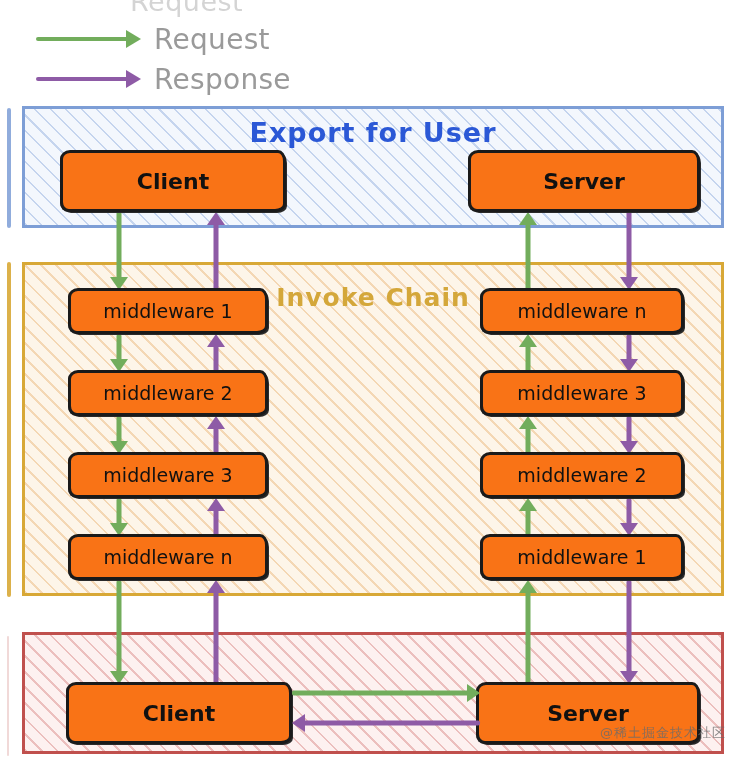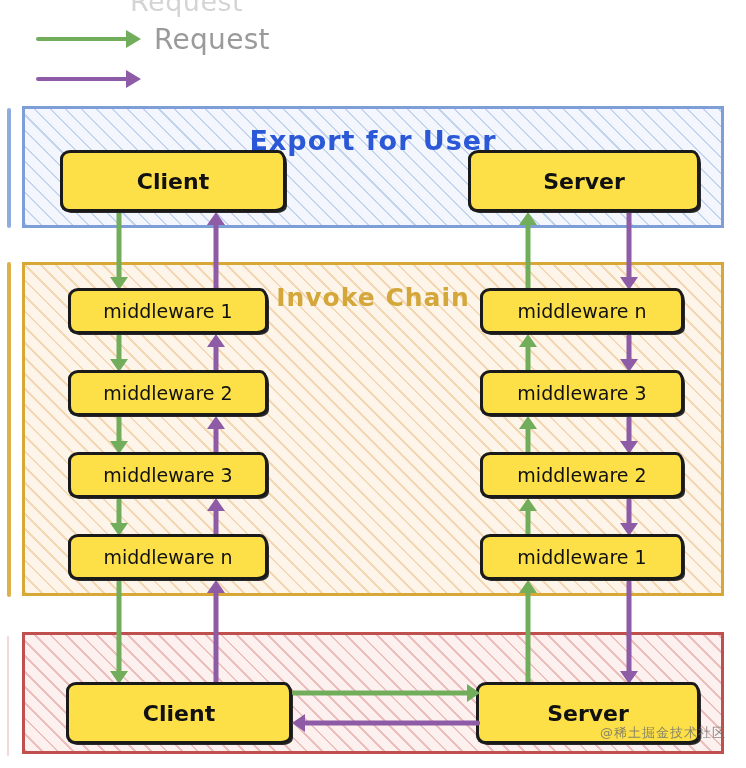--- a/index.html
+++ b/index.html
@@ -78,21 +78,21 @@
     position: absolute;
     left: 7px;
     width: 4px;
     border-radius: 2px;
   }
 
   
   .node {
     position: absolute;
     box-sizing: border-box;
-    background: #fde047;
+    background: #f97316;
     border: 3px solid #1a1a1a;
     border-radius: 10px 8px 11px 9px / 9px 11px 8px 10px;
     display: flex;
     align-items: center;
     justify-content: center;
     color: #111;
     box-shadow: 2px 2px 0 -1px #2a2a2a, -1px 1px 0 -1px #2a2a2a;
     z-index: 6;
   }
   .node.endpoint { font-weight: bold; }
@@ -164,31 +164,32 @@
     <div class="legend-line" style="background:#72ad5c;">
       <span class="legend-head" style="border-left:15px solid #72ad5c;"></span>
     </div>
     <span class="legend-label">Request</span>
   </div>
 
   <div class="legend-row" style="left:36px; top:62px;">
     <div class="legend-line" style="background:#8e5ba6;">
       <span class="legend-head" style="border-left:15px solid #8e5ba6;"></span>
     </div>
+    <span class="legend-label">Response</span>
   </div>
 
   <div class="edge-bar" style="top:108px; height:120px; background:#7d9ed6; opacity:.85;"></div>
   <div class="edge-bar" style="top:262px; height:335px; background:#d8a836; opacity:.9;"></div>
   <div class="edge-bar" style="top:636px; height:120px; background:#c0504d; opacity:.22; width:2px;"></div>
 
   <div class="section" style="left:22px; top:106px; width:702px; height:122px;
               border:3px solid #7d9ed6; background:#f3f7fd;">
     <div class="hatch" style="background:repeating-linear-gradient(45deg,
                 rgba(140,170,220,.45) 0 1.5px, transparent 1.5px 11px);"></div>
-    <div class="sec-title" style="top:18px; font-size:27px; color:#2b58d6; letter-spacing:1px;">Export for User</div>
+    <div class="sec-title" style="top:10px; font-size:27px; color:#2b58d6; letter-spacing:1px;">Export for User</div>
   </div>
 
   <div class="node endpoint" style="left:60px; top:150px; width:226px; height:62px; font-size:22px;">
     <span class="lbl">Client</span>
   </div>
   <div class="node endpoint" style="left:468px; top:150px; width:232px; height:62px; font-size:22px;">
     <span class="lbl">Server</span>
   </div>
 
   <div class="section" style="left:22px; top:262px; width:702px; height:334px;

